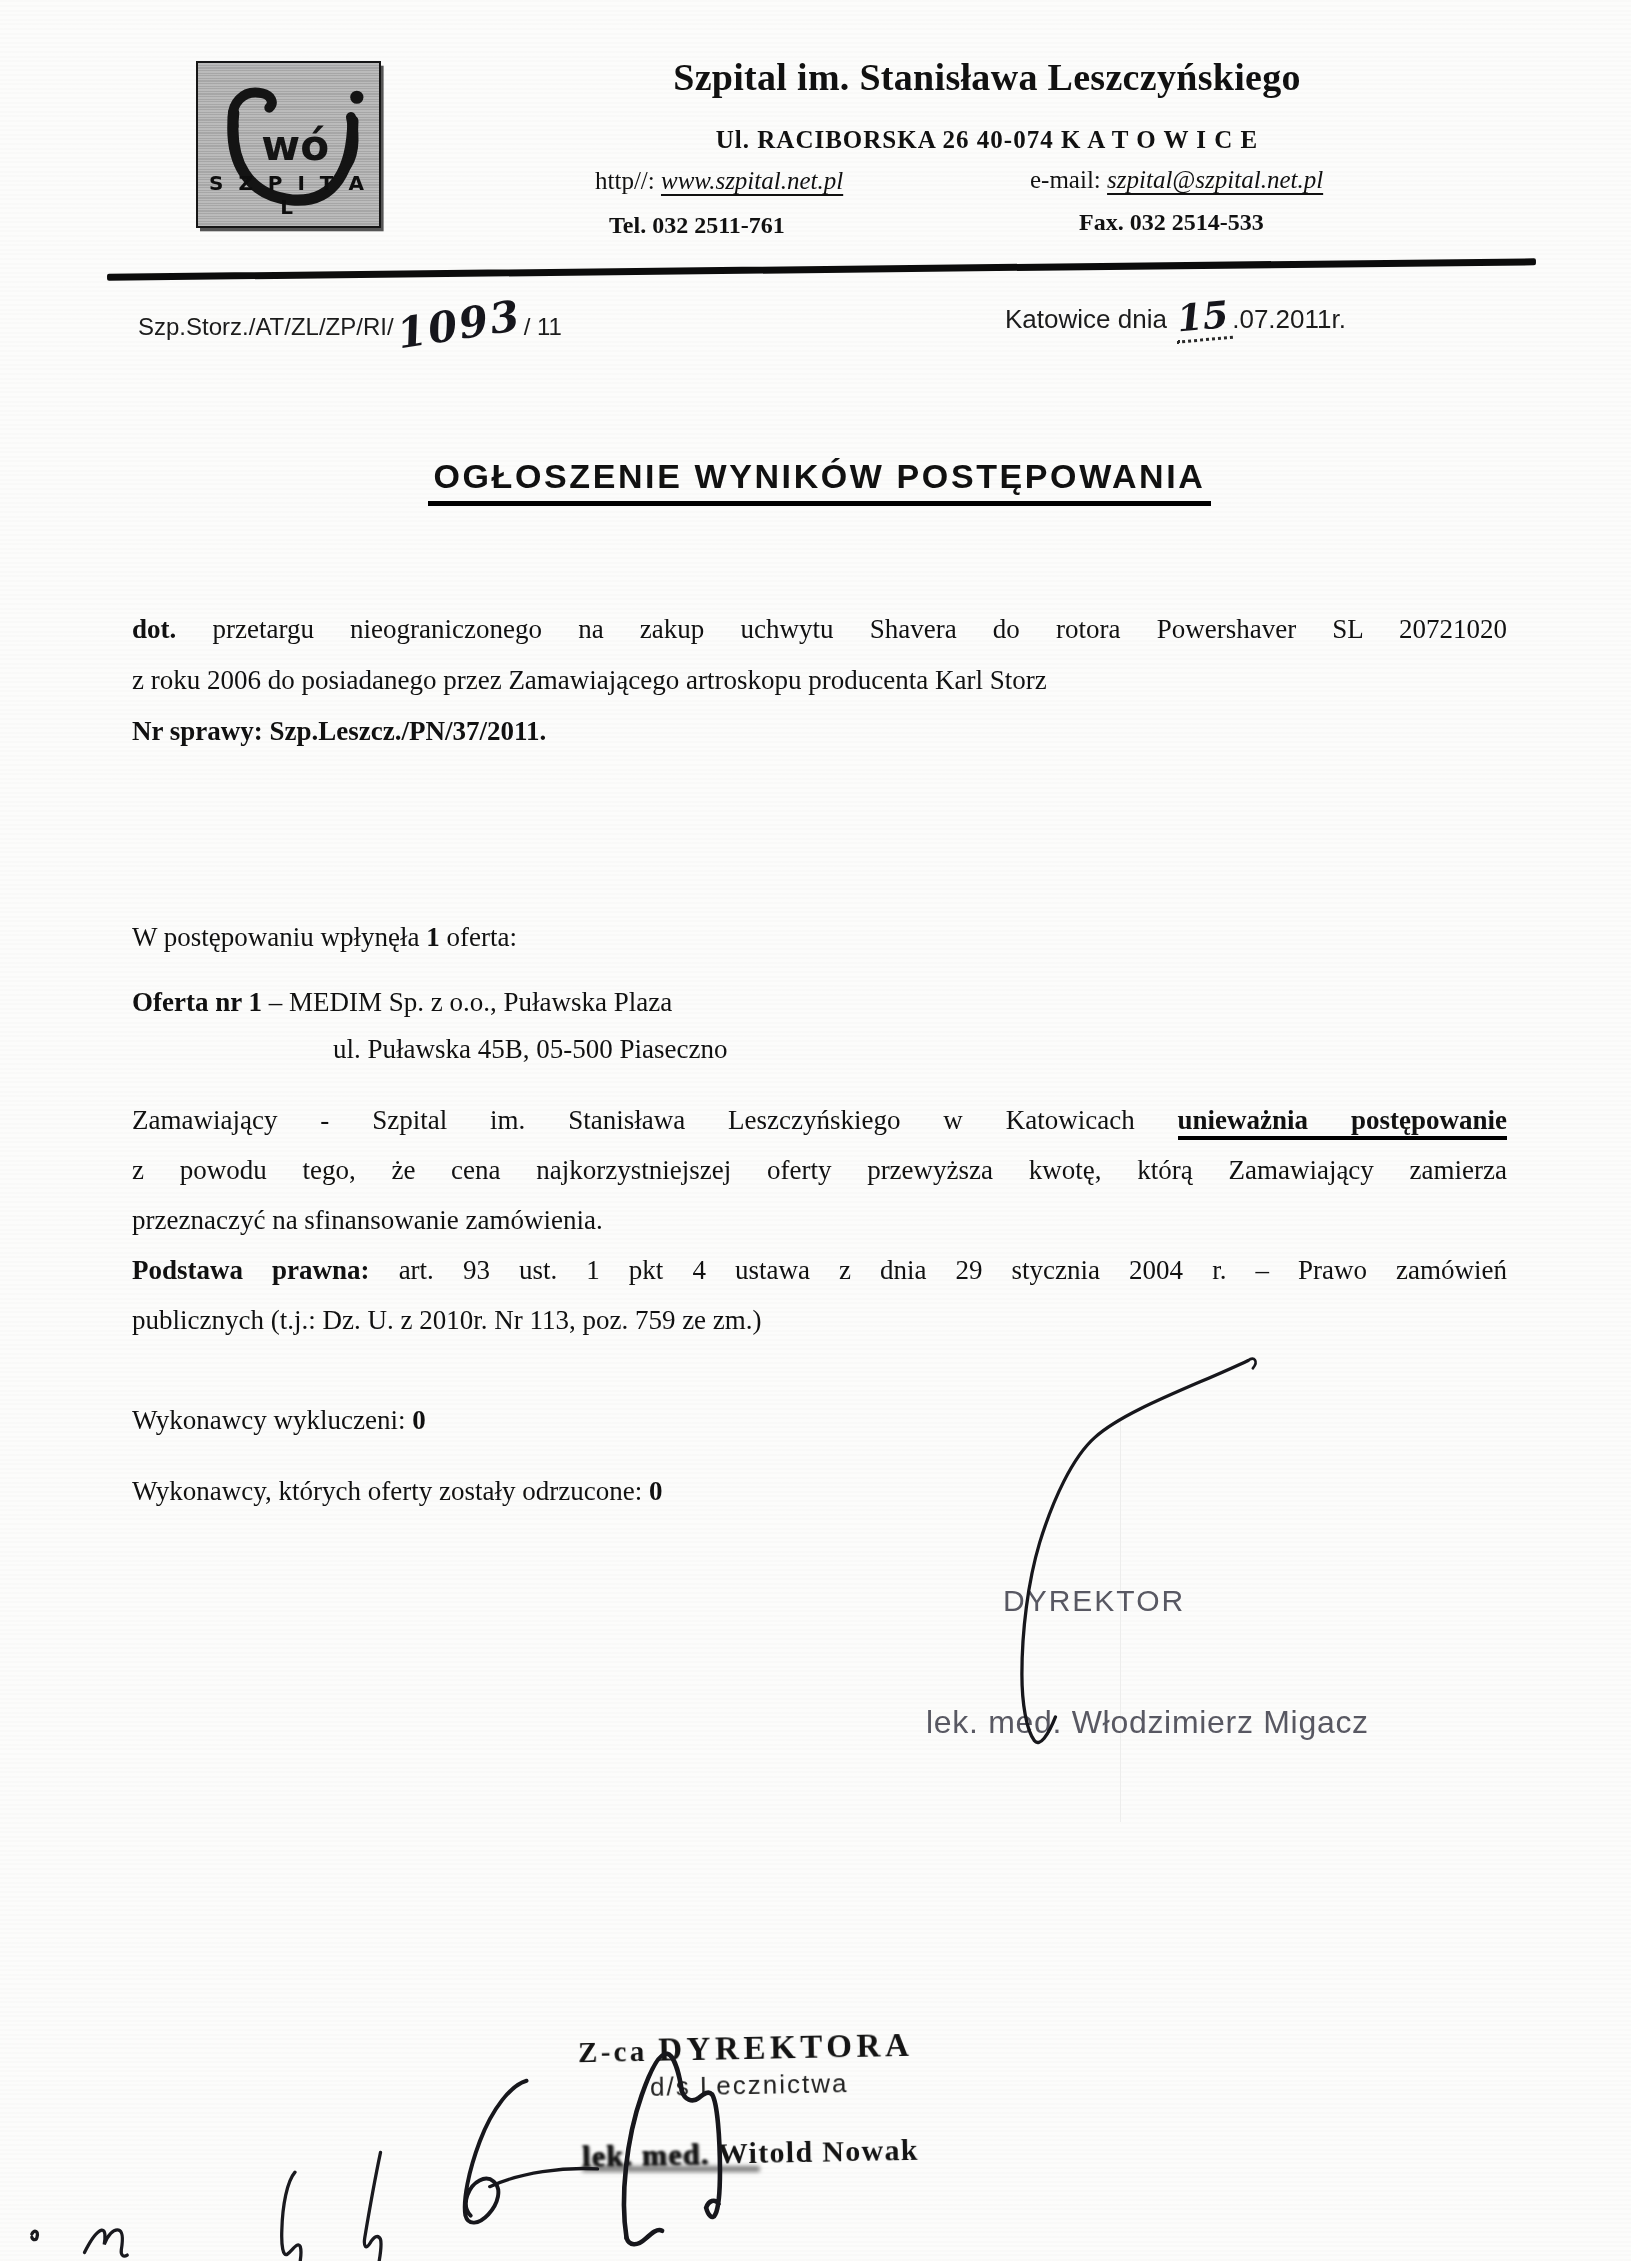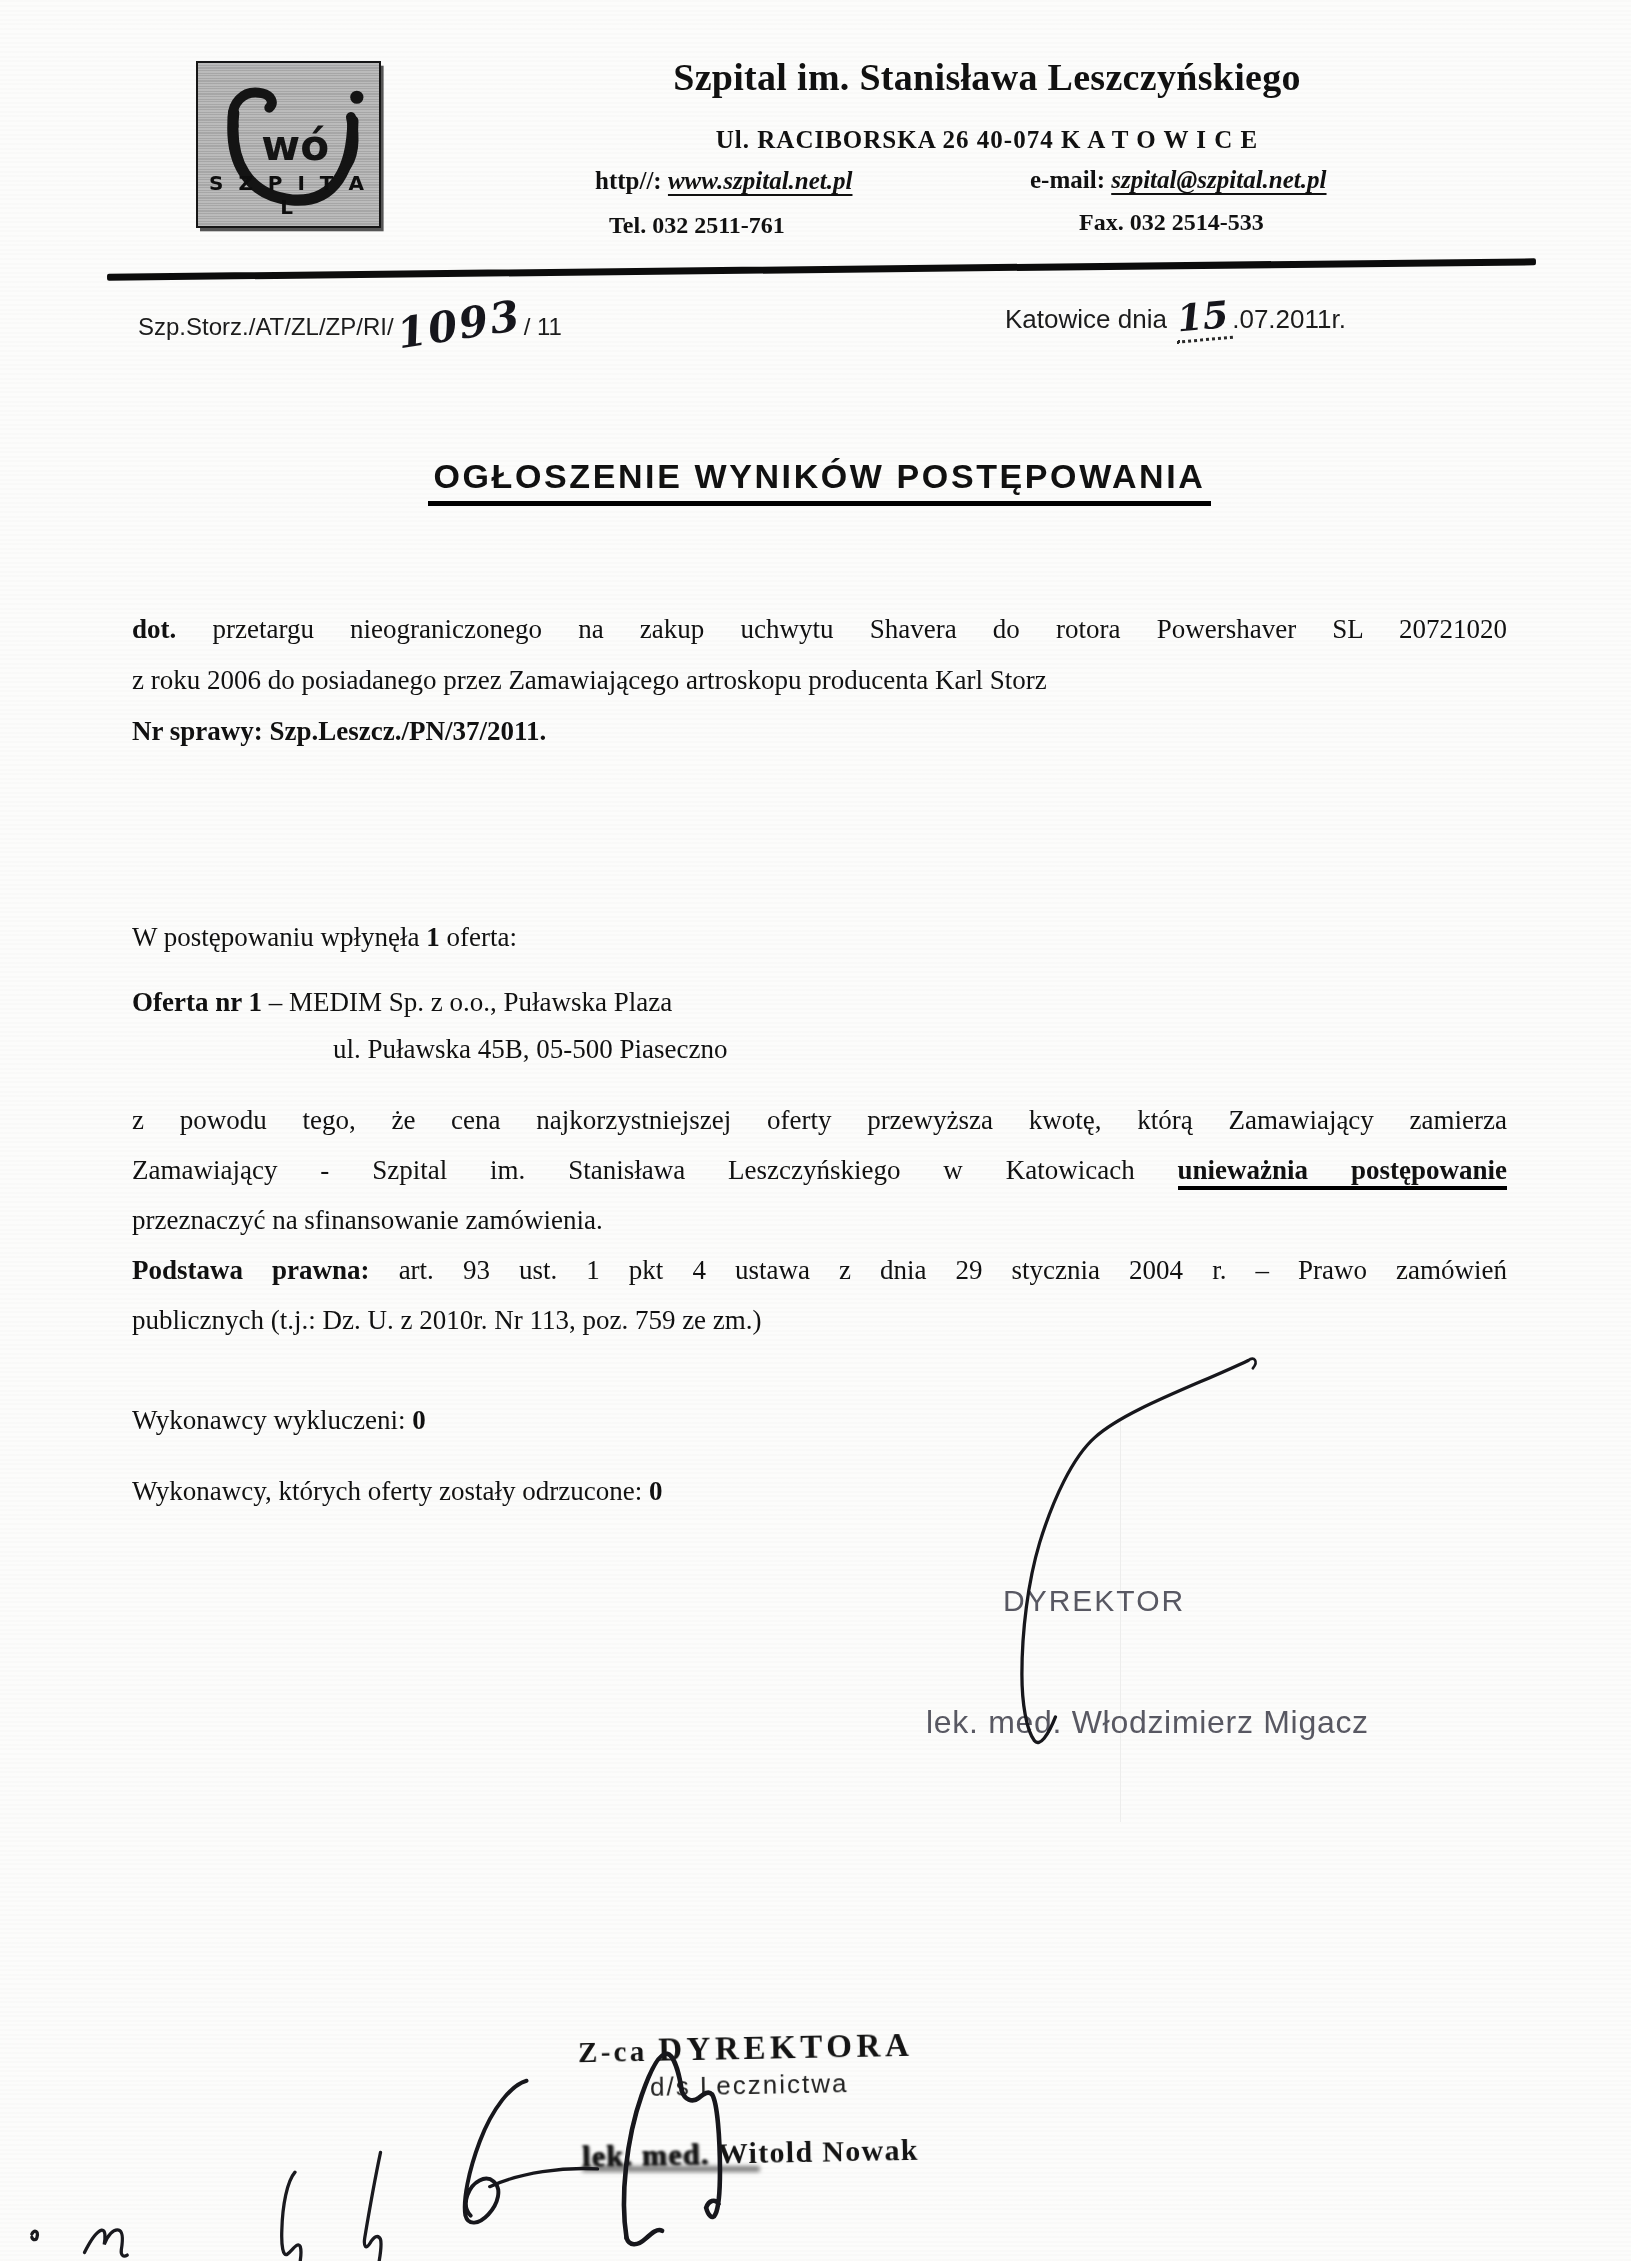--- a/index.html
+++ b/index.html
@@ -29,21 +29,21 @@
   .hosp-name{
     left:566px;top:55px;width:842px;text-align:center;
     font-size:38px;font-weight:bold;letter-spacing:0.3px;
   }
   .hosp-addr{
     left:566px;top:126px;width:842px;text-align:center;
     font-size:25px;font-weight:bold;letter-spacing:1px;
   }
   .web-line{left:595px;top:167px;font-size:25px;}
   .email-line{left:1030px;top:166px;font-size:25px;}
-  .lbl-b{font-weight:bold;}
+  .lbl-b{font-weight:normal;}
   .url-i{font-style:italic;text-decoration:underline;text-underline-offset:4.6px;text-decoration-thickness:2px;}
   .tel-line{left:609px;top:212px;font-size:24px;font-weight:bold;}
   .fax-line{left:1079px;top:209px;font-size:24px;font-weight:bold;}
   .head-rule{
     left:107px;top:266px;width:1429px;height:7.2px;background:#0c0c0c;
     transform:rotate(-0.62deg);transform-origin:center;
     border-radius:2px;
   }
 
   
@@ -141,22 +141,22 @@
   </div>
 
   <div class="abs body-block" style="top:912px;"><span>W postępowaniu wpłynęła </span><span class="b">1</span><span> oferta:</span></div>
 
   <div class="abs body-block" style="top:979px;line-height:47px;">
     <div><span class="b">Oferta nr 1</span><span> – MEDIM Sp. z o.o., Puławska Plaza</span></div>
     <div class="indent">ul. Puławska 45B, 05-500 Piaseczno</div>
   </div>
 
   <div class="abs body-block" style="top:1095px;line-height:50px;">
+    <div class="jline"><span>Zamawiający - Szpital im. Stanisława Leszczyńskiego w Katowicach </span><span class="bu">unieważnia postępowanie</span></div>
     <div class="jline">z powodu tego, że cena najkorzystniejszej oferty przewyższa kwotę, którą Zamawiający zamierza</div>
-    <div class="jline"><span>Zamawiający - Szpital im. Stanisława Leszczyńskiego w Katowicach </span><span class="bu">unieważnia postępowanie</span></div>
     <div>przeznaczyć na sfinansowanie zamówienia.</div>
     <div class="jline"><span class="b">Podstawa prawna:</span><span> art. 93 ust. 1 pkt 4 ustawa z dnia 29 stycznia 2004 r. – Prawo zamówień</span></div>
     <div>publicznych (t.j.: Dz. U. z 2010r. Nr 113, poz. 759 ze zm.)</div>
   </div>
 
   <div class="abs body-block" style="top:1395px;"><span>Wykonawcy wykluczeni: </span><span class="b">0</span></div>
 
   <div class="abs body-block" style="top:1466px;"><span>Wykonawcy, których oferty zostały odrzucone: </span><span class="b">0</span></div>
 
   <div class="abs crease"></div>

